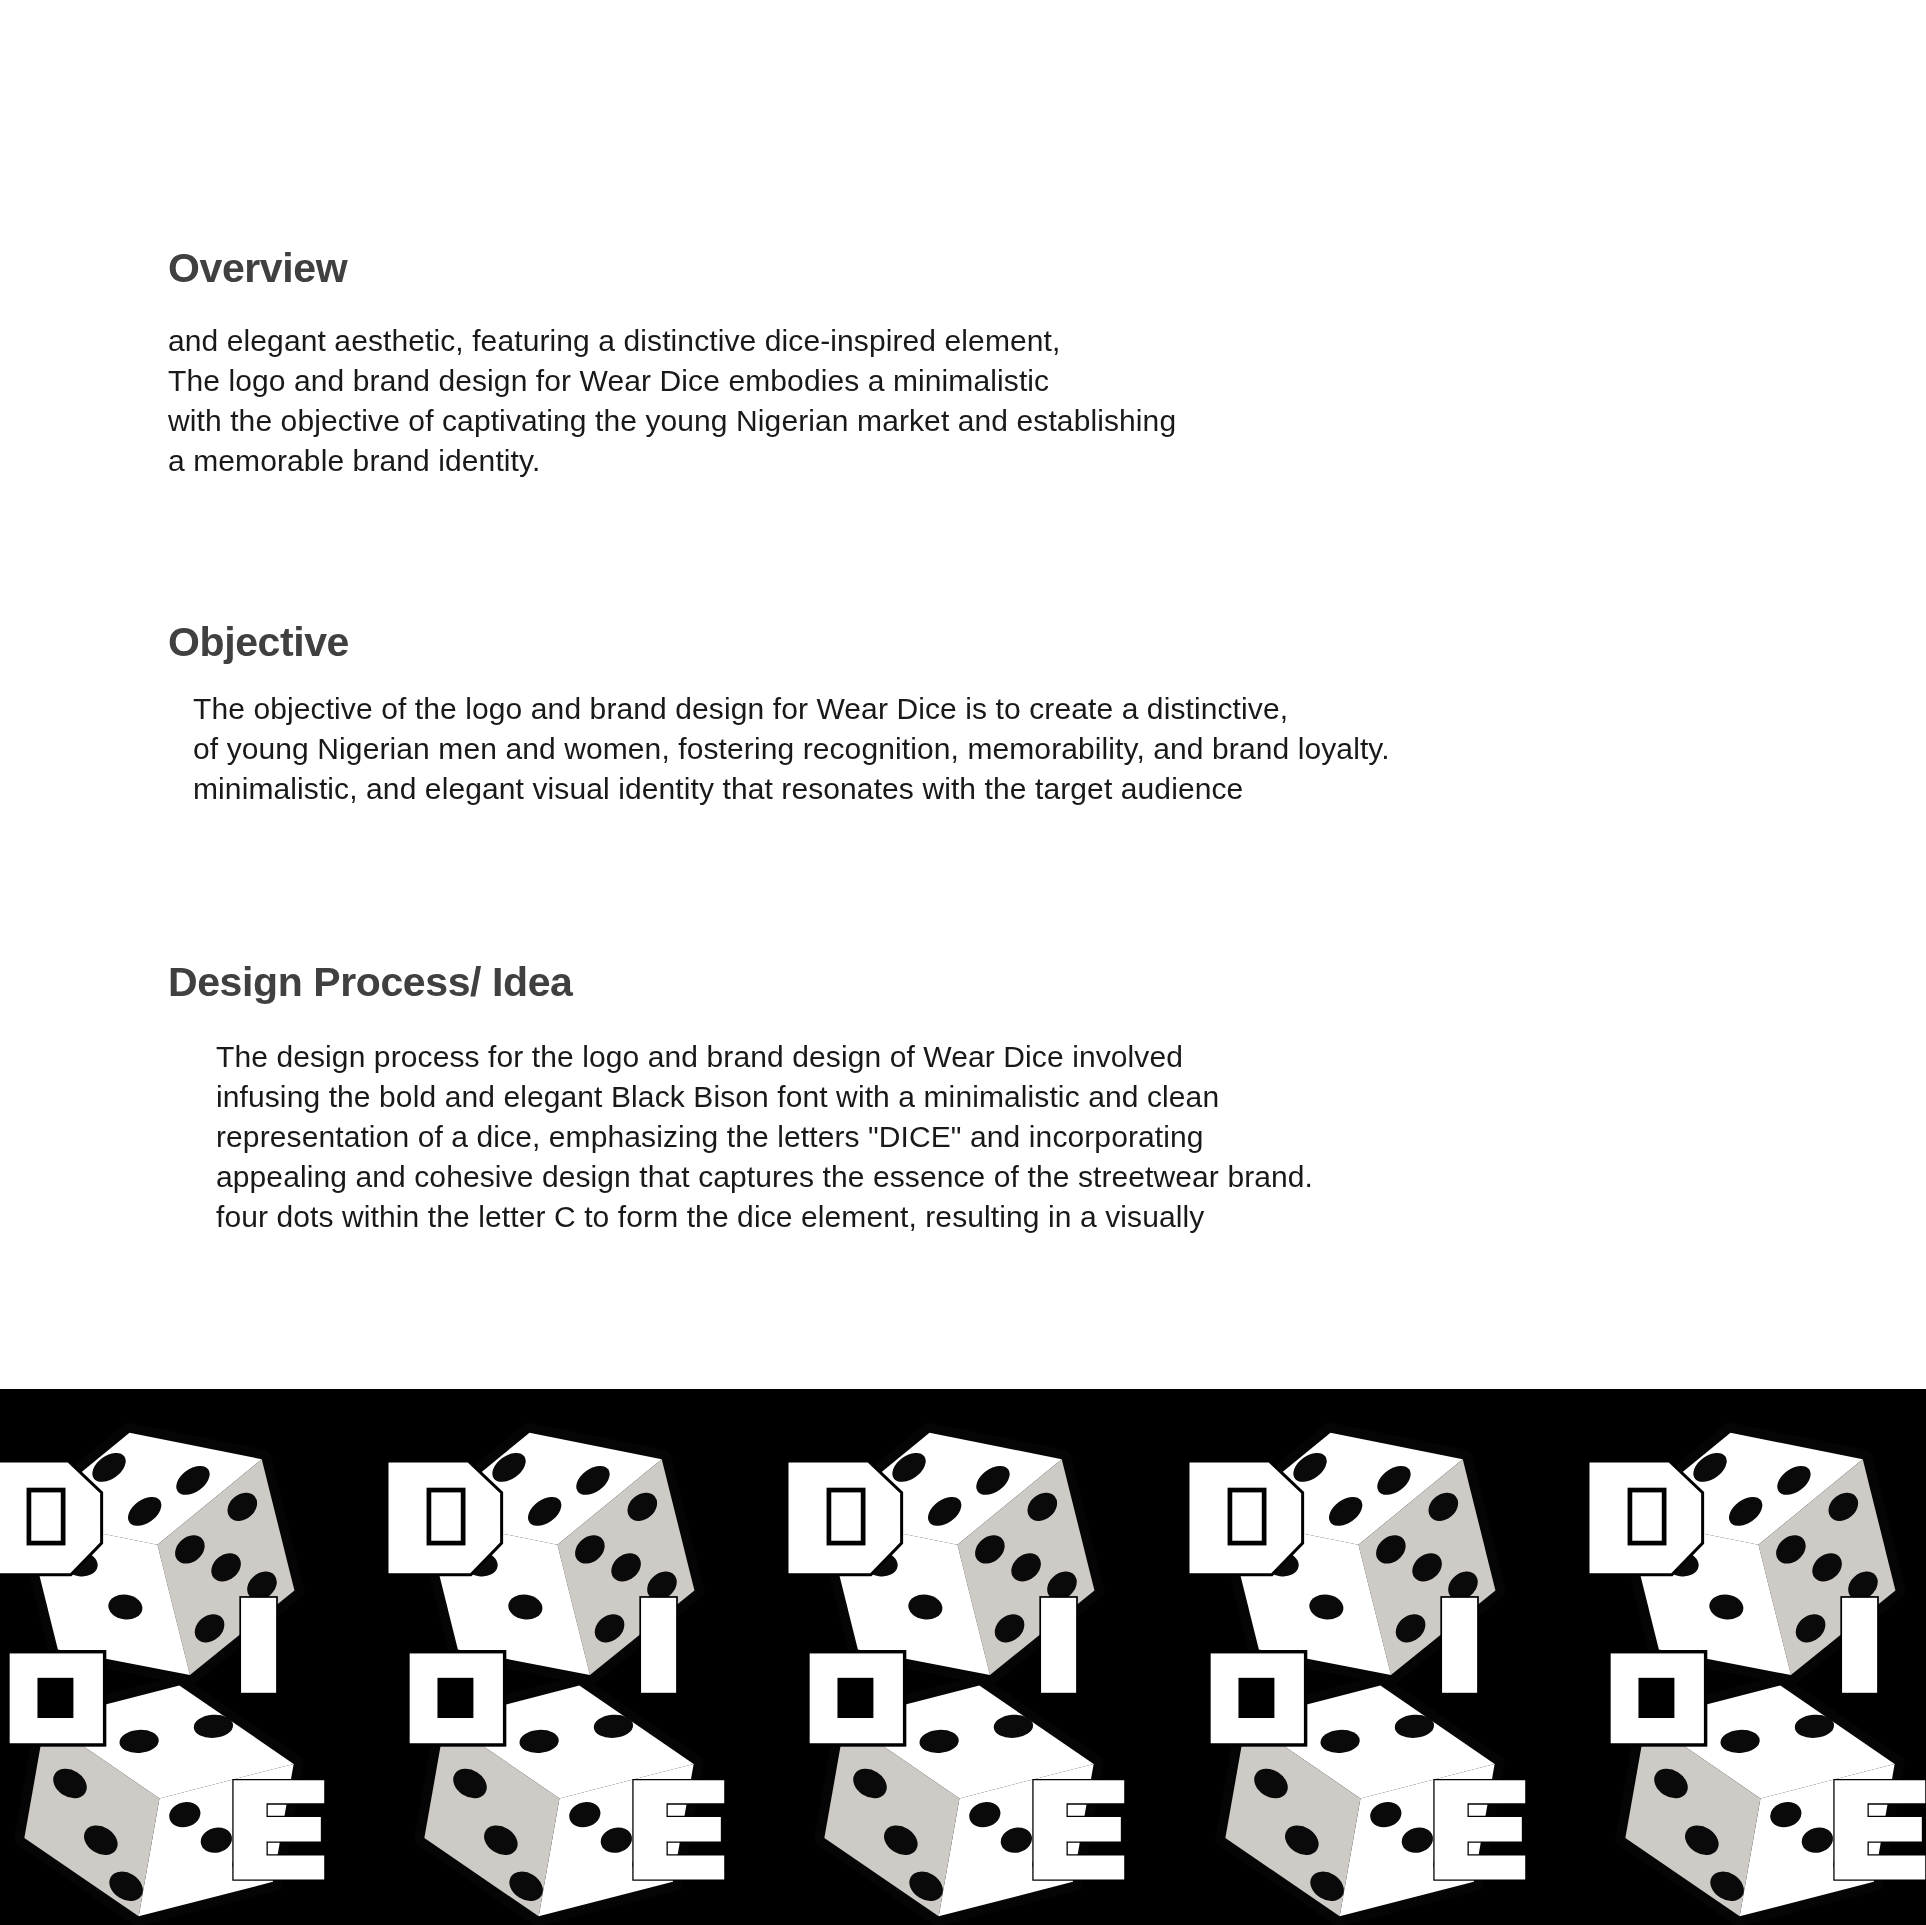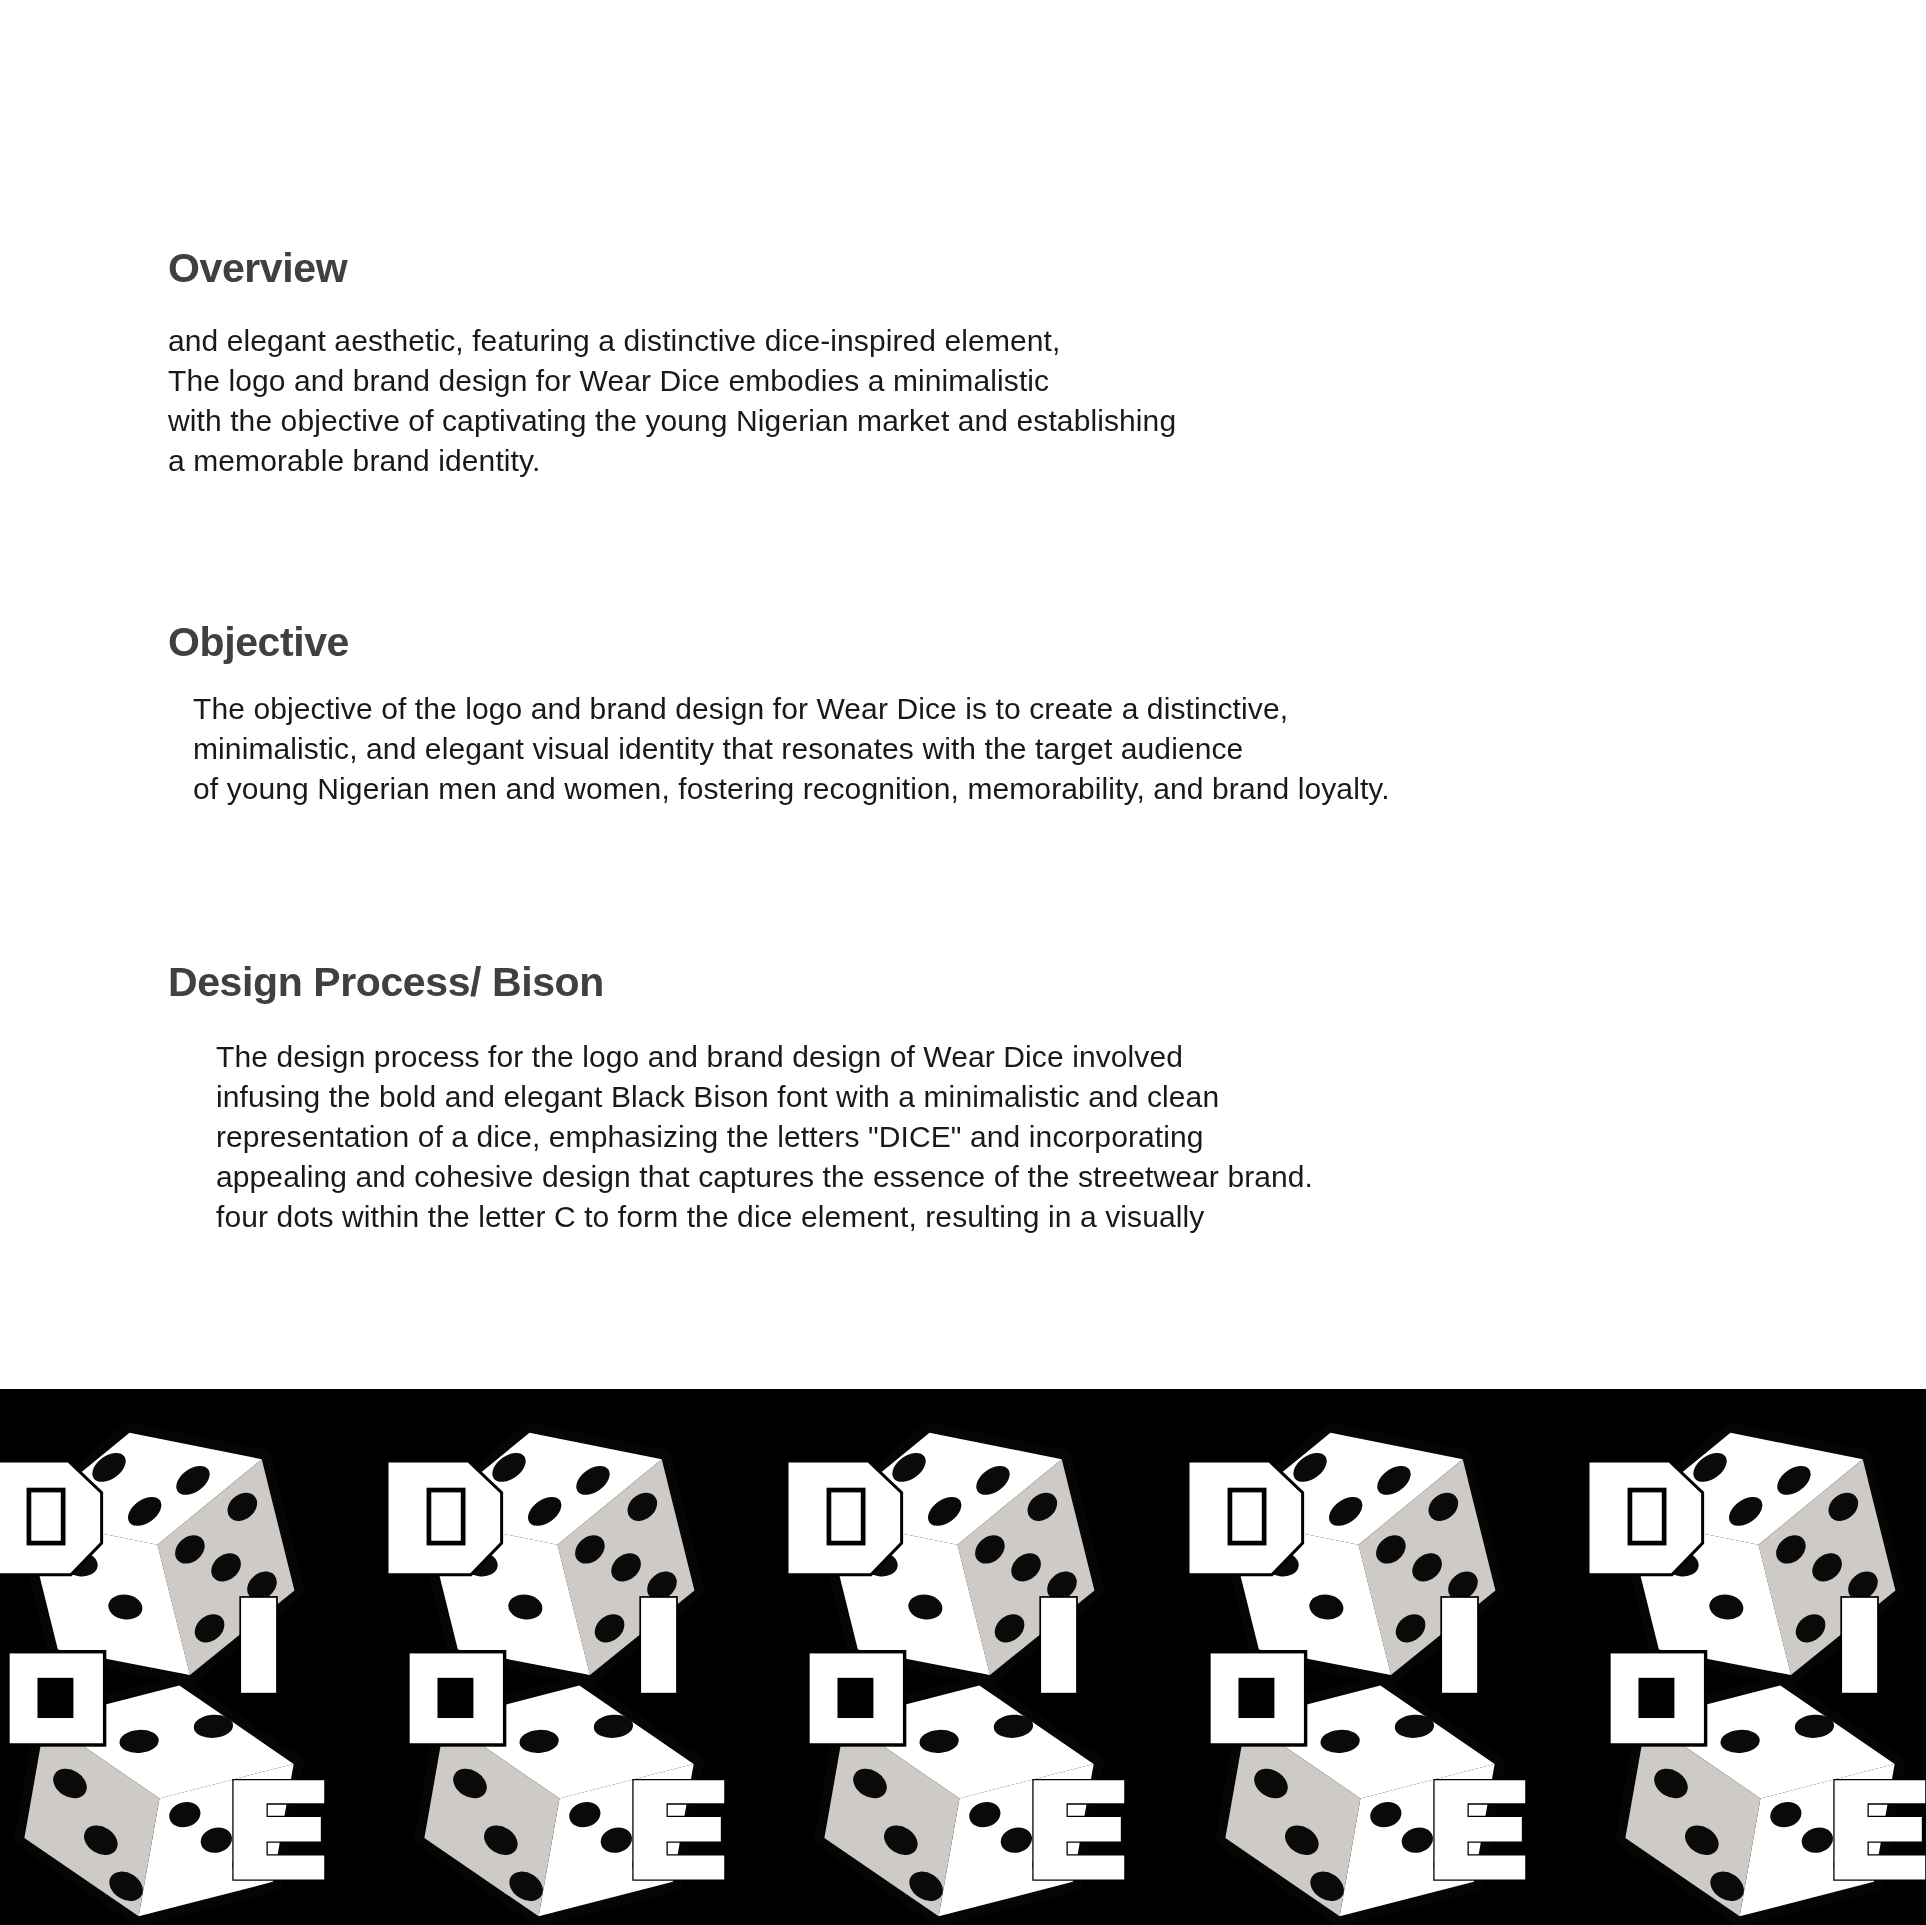--- a/index.html
+++ b/index.html
@@ -66,25 +66,25 @@
   <div class="section-body" id="sec-overview-p">
     <div class="body-line">and elegant aesthetic, featuring a distinctive dice-inspired element,</div>
     <div class="body-line">The logo and brand design for Wear Dice embodies a minimalistic</div>
     <div class="body-line">with the objective of captivating the young Nigerian market and establishing</div>
     <div class="body-line">a memorable brand identity.</div>
   </div>
 
   <div class="section section-heading" id="sec-objective-h">Objective</div>
   <div class="section-body" id="sec-objective-p">
     <div class="body-line">The objective of the logo and brand design for Wear Dice is to create a distinctive,</div>
+    <div class="body-line">of young Nigerian men and women, fostering recognition, memorability, and brand loyalty.</div>
     <div class="body-line">minimalistic, and elegant visual identity that resonates with the target audience</div>
-    <div class="body-line">of young Nigerian men and women, fostering recognition, memorability, and brand loyalty.</div>
   </div>
 
-  <div class="section section-heading" id="sec-design-h">Design Process/ Bison</div>
+  <div class="section section-heading" id="sec-design-h">Design Process/ Idea</div>
   <div class="section-body" id="sec-design-p">
     <div class="body-line">The design process for the logo and brand design of Wear Dice involved</div>
     <div class="body-line">infusing the bold and elegant Black Bison font with a minimalistic and clean</div>
     <div class="body-line">representation of a dice, emphasizing the letters "DICE" and incorporating</div>
     <div class="body-line">appealing and cohesive design that captures the essence of the streetwear brand.</div>
     <div class="body-line">four dots within the letter C to form the dice element, resulting in a visually</div>
   </div>
 
   <svg class="defs-holder" aria-hidden="true">
     <defs>

